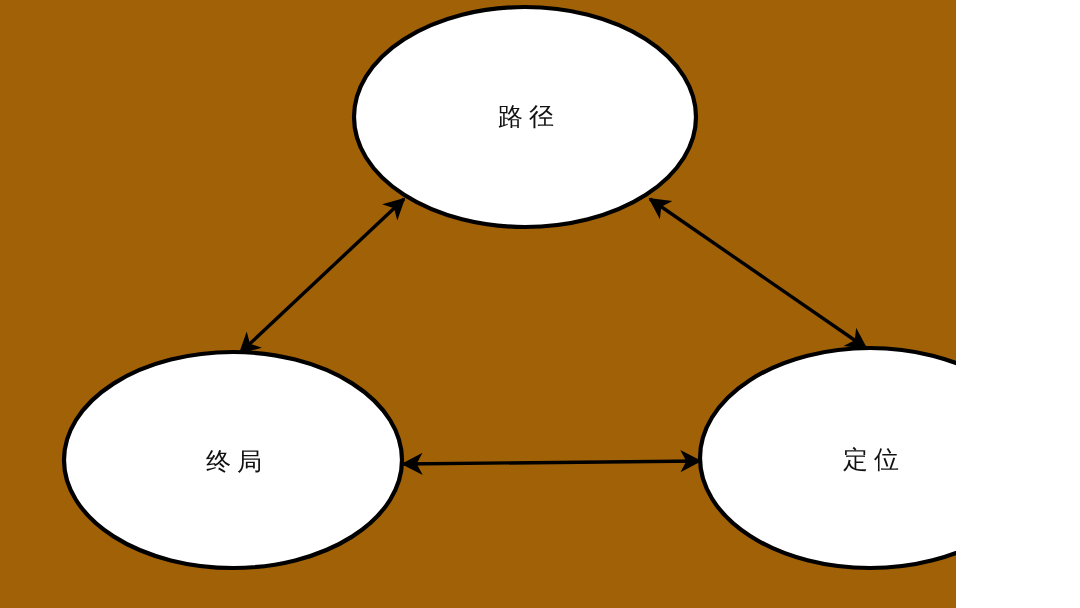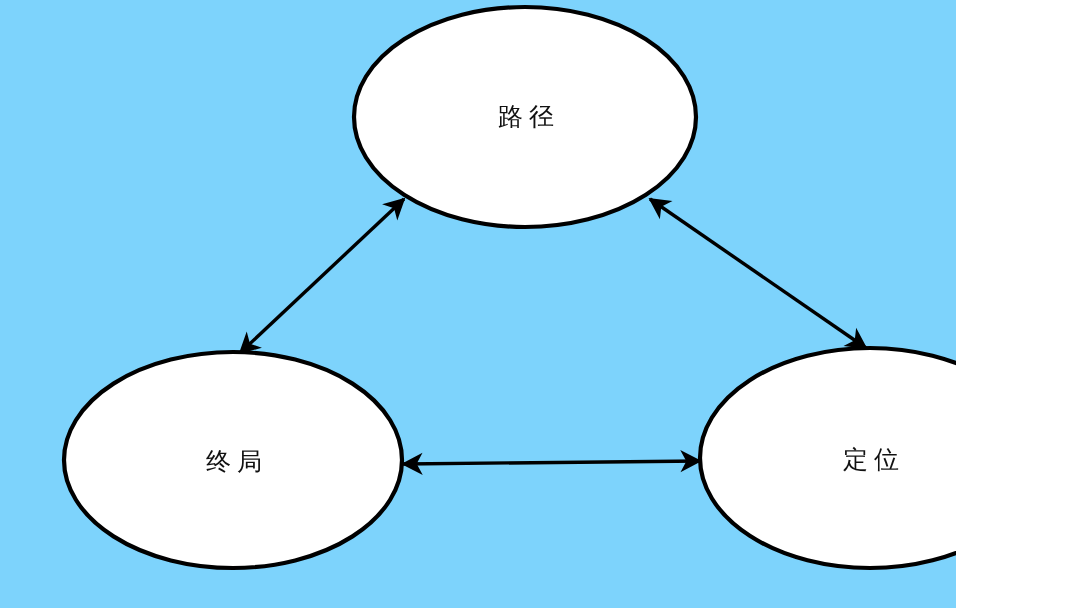--- a/index.html
+++ b/index.html
@@ -8,21 +8,21 @@
     padding: 0;
     background: #ffffff;
   }
   body {
     font-family: "Liberation Serif", "DejaVu Serif", serif;
   }
   #canvas {
     position: relative;
     width: 956px;
     height: 608px;
-    background: #7dd3fc;
+    background: #a16207;
     overflow: hidden;
   }
   #diagram-svg {
     position: absolute;
     top: 0;
     left: 0;
     width: 1080px;
     height: 608px;
     display: block;
   }

